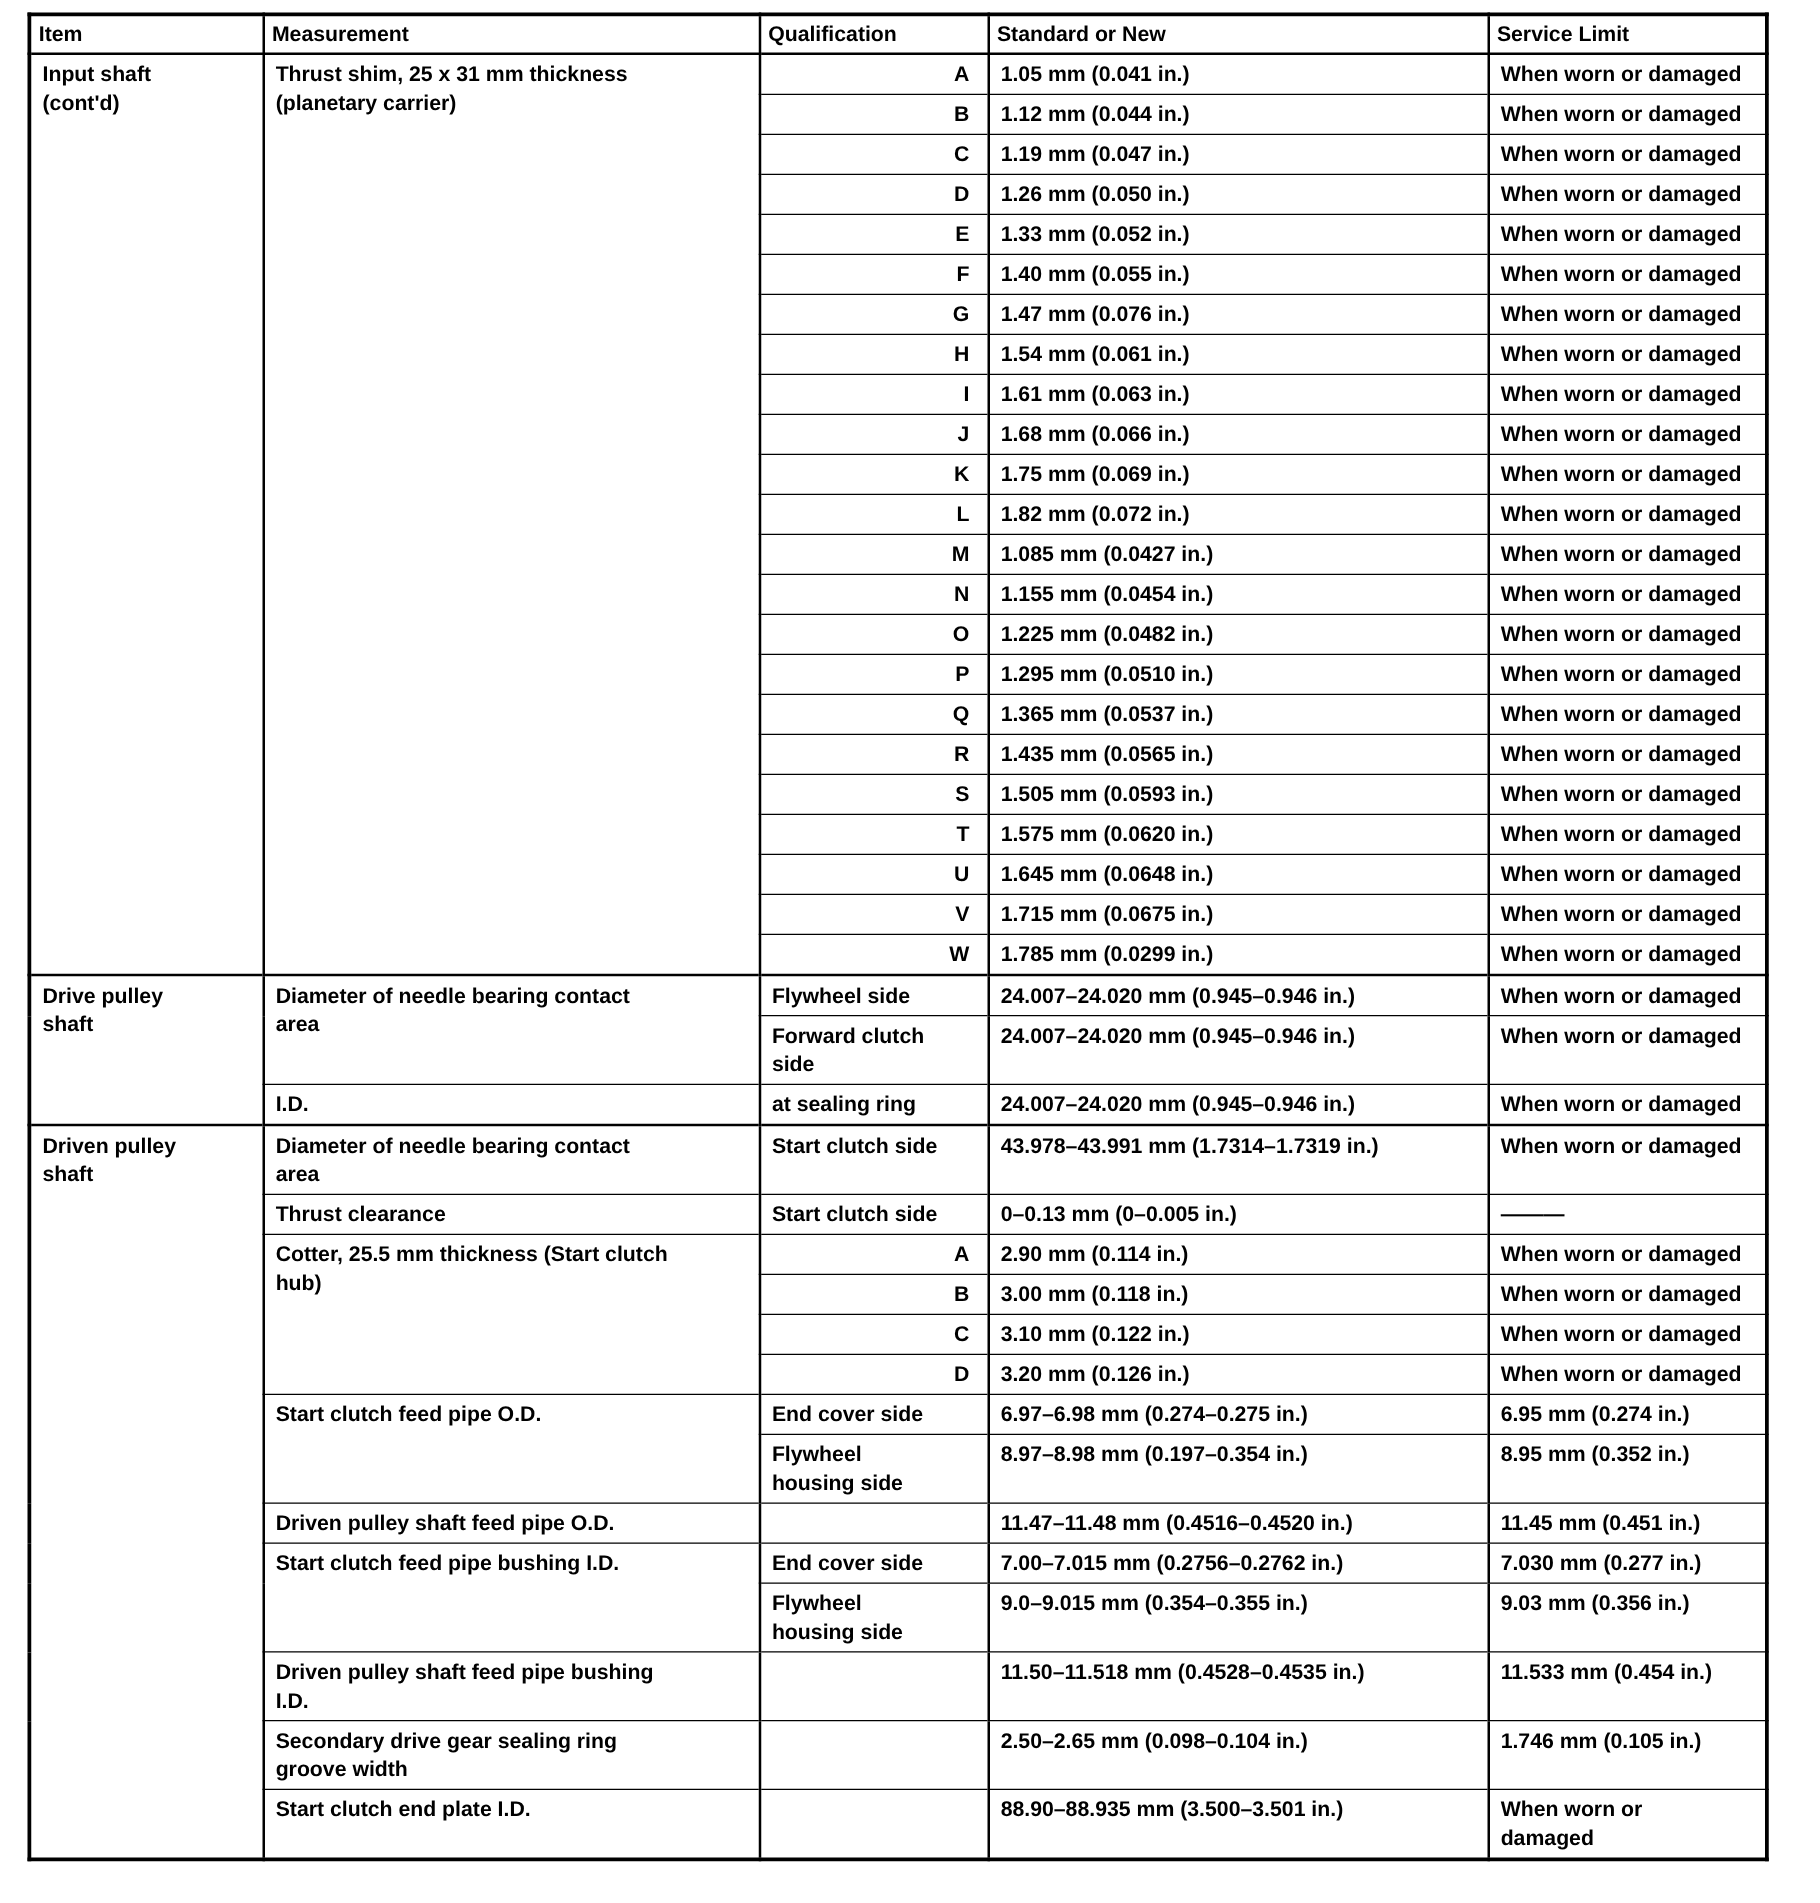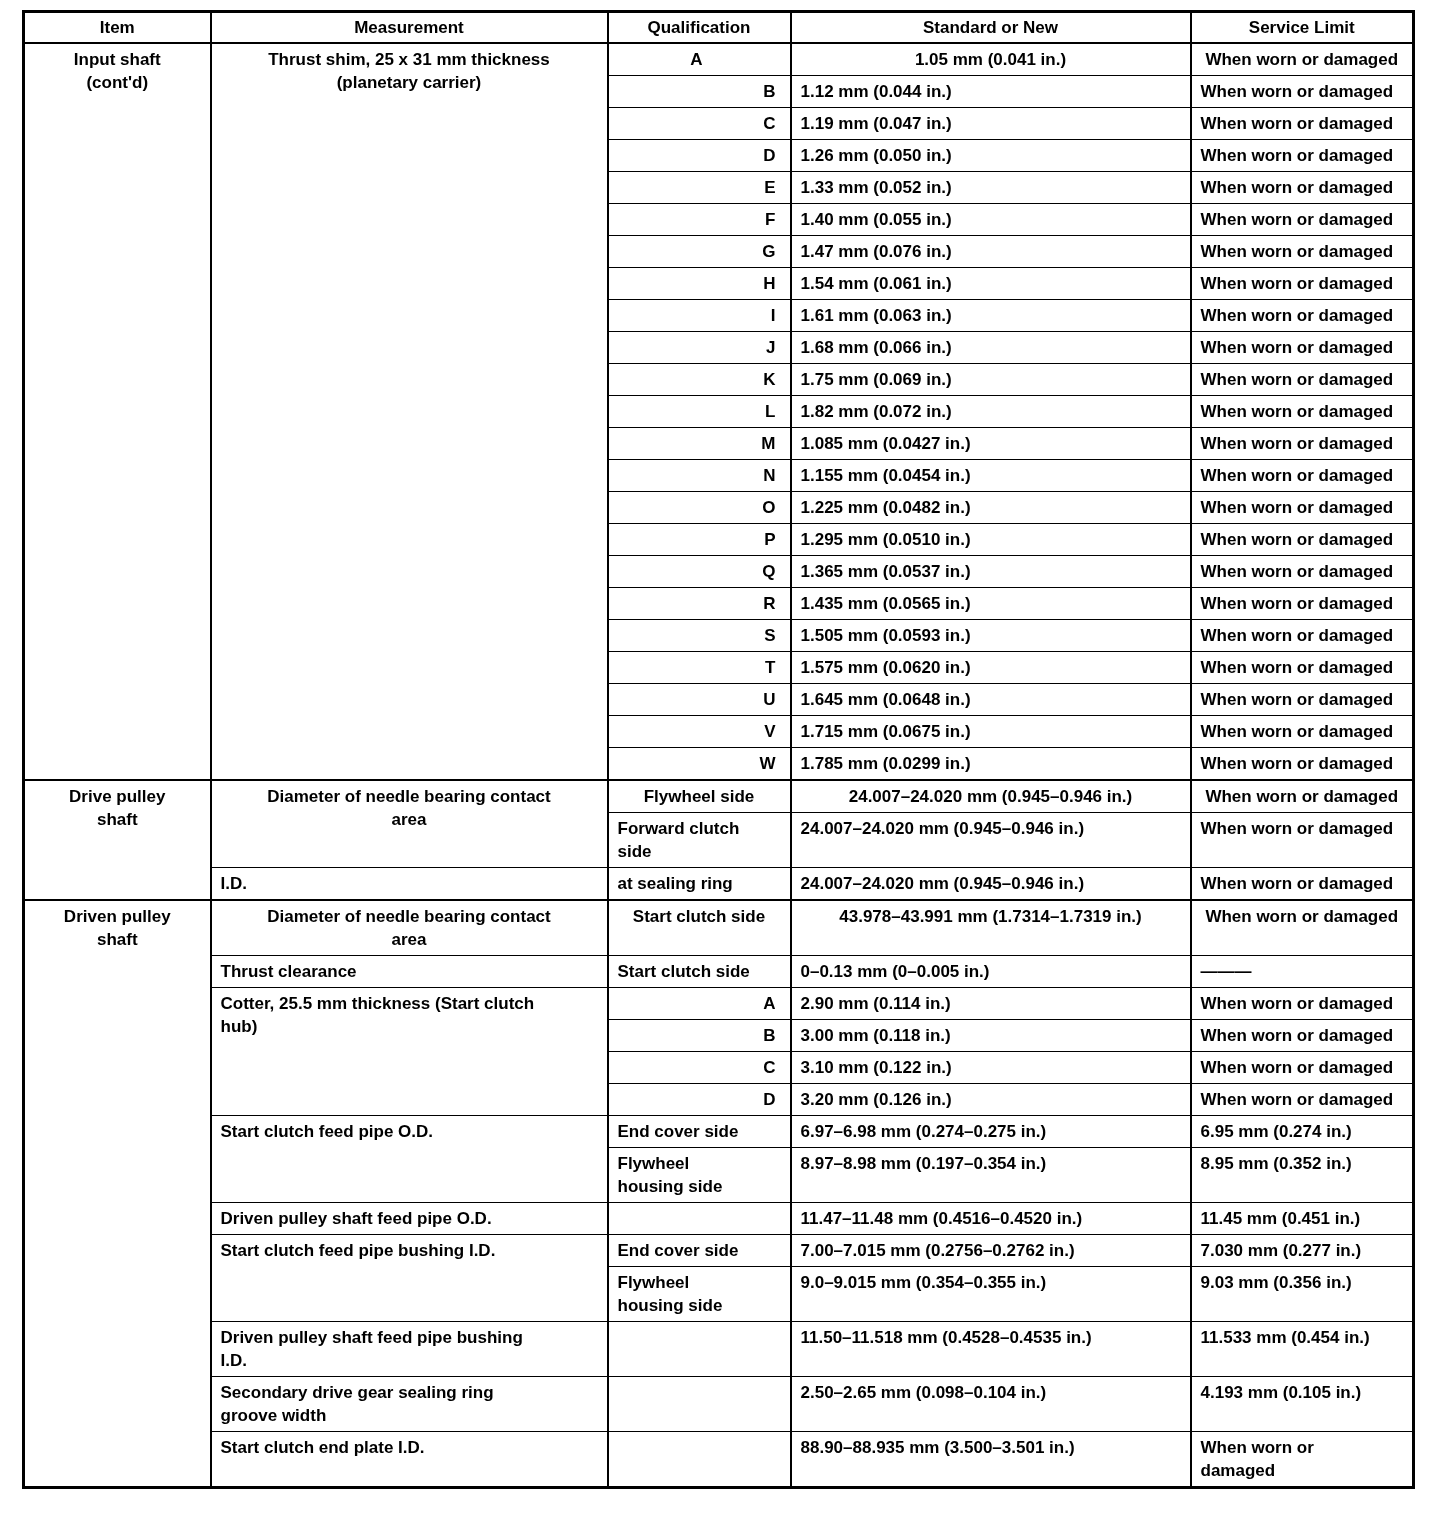--- a/index.html
+++ b/index.html
@@ -29,27 +29,26 @@
     border-right-width: 2px;
     padding: 4px 9px;
     font-size: 17px;
     font-weight: 700;
     line-height: 23px;
     vertical-align: top;
     white-space: pre-line;
     overflow: hidden;
   }
   thead th {
-    text-align: center;
+    text-align: left;
     border-bottom-width: 2px;
     padding: 3px 6px;
   }
   tr.section-start td {
     border-top-width: 2px;
-    text-align: center;
   }
   td.qual-letter {
     text-align: right;
     padding-right: 14px;
   }
 </style>
 </head>
 <body>
 
 <div class="page">
@@ -283,21 +282,21 @@
 I.D.</td>
           <td class="col-qual"></td>
           <td class="col-std">11.50–11.518 mm (0.4528–0.4535 in.)</td>
           <td class="col-limit">11.533 mm (0.454 in.)</td>
         </tr>
         <tr>
           <td class="col-measure" rowspan="1">Secondary drive gear sealing ring
 groove width</td>
           <td class="col-qual"></td>
           <td class="col-std">2.50–2.65 mm (0.098–0.104 in.)</td>
-          <td class="col-limit">4.193 mm (0.105 in.)</td>
+          <td class="col-limit">1.746 mm (0.105 in.)</td>
         </tr>
         <tr>
           <td class="col-measure" rowspan="1">Start clutch end plate I.D.</td>
           <td class="col-qual"></td>
           <td class="col-std">88.90–88.935 mm (3.500–3.501 in.)</td>
           <td class="col-limit">When worn or
 damaged</td>
         </tr>
       </tbody>
   </table>

